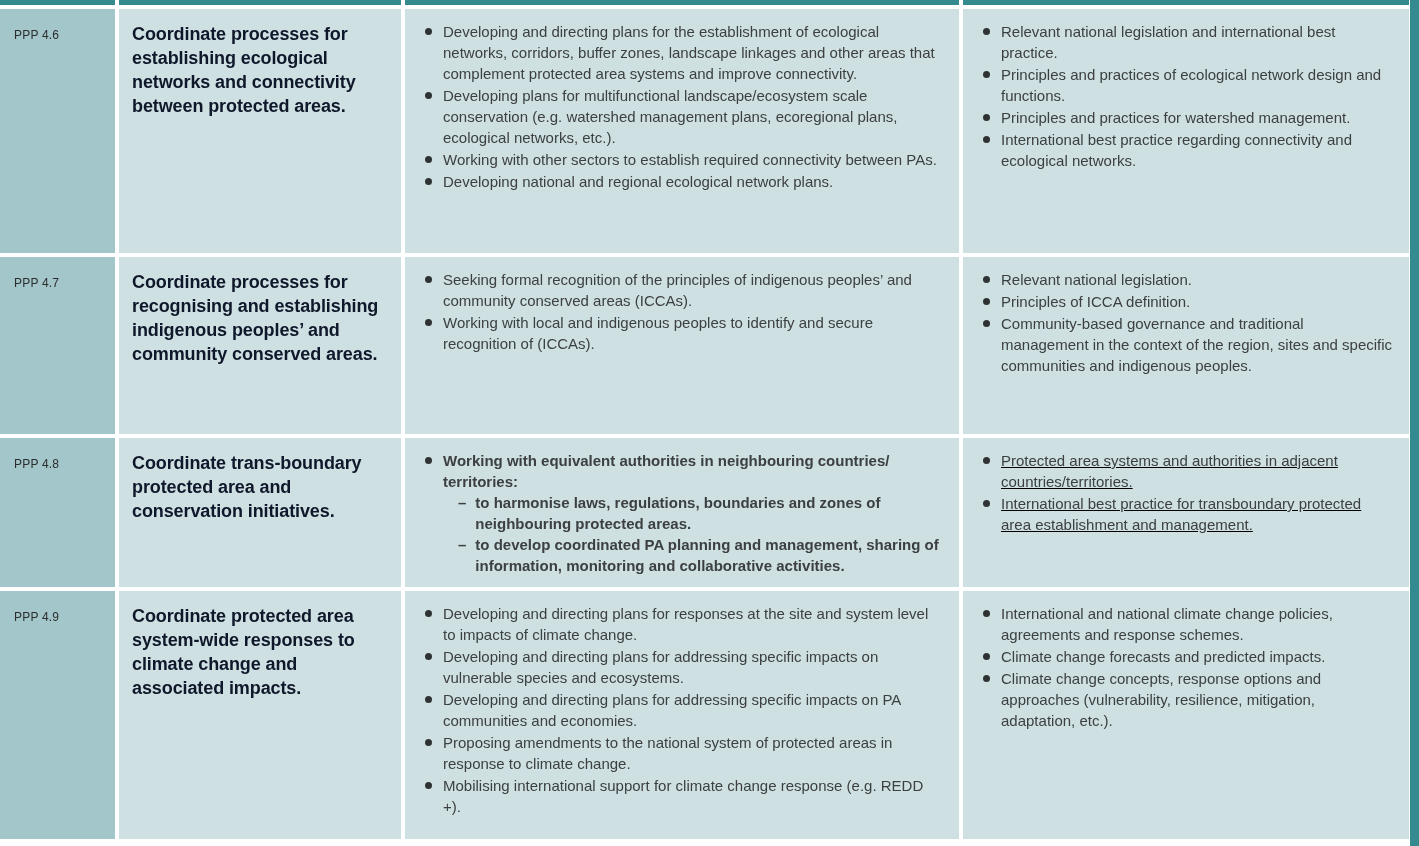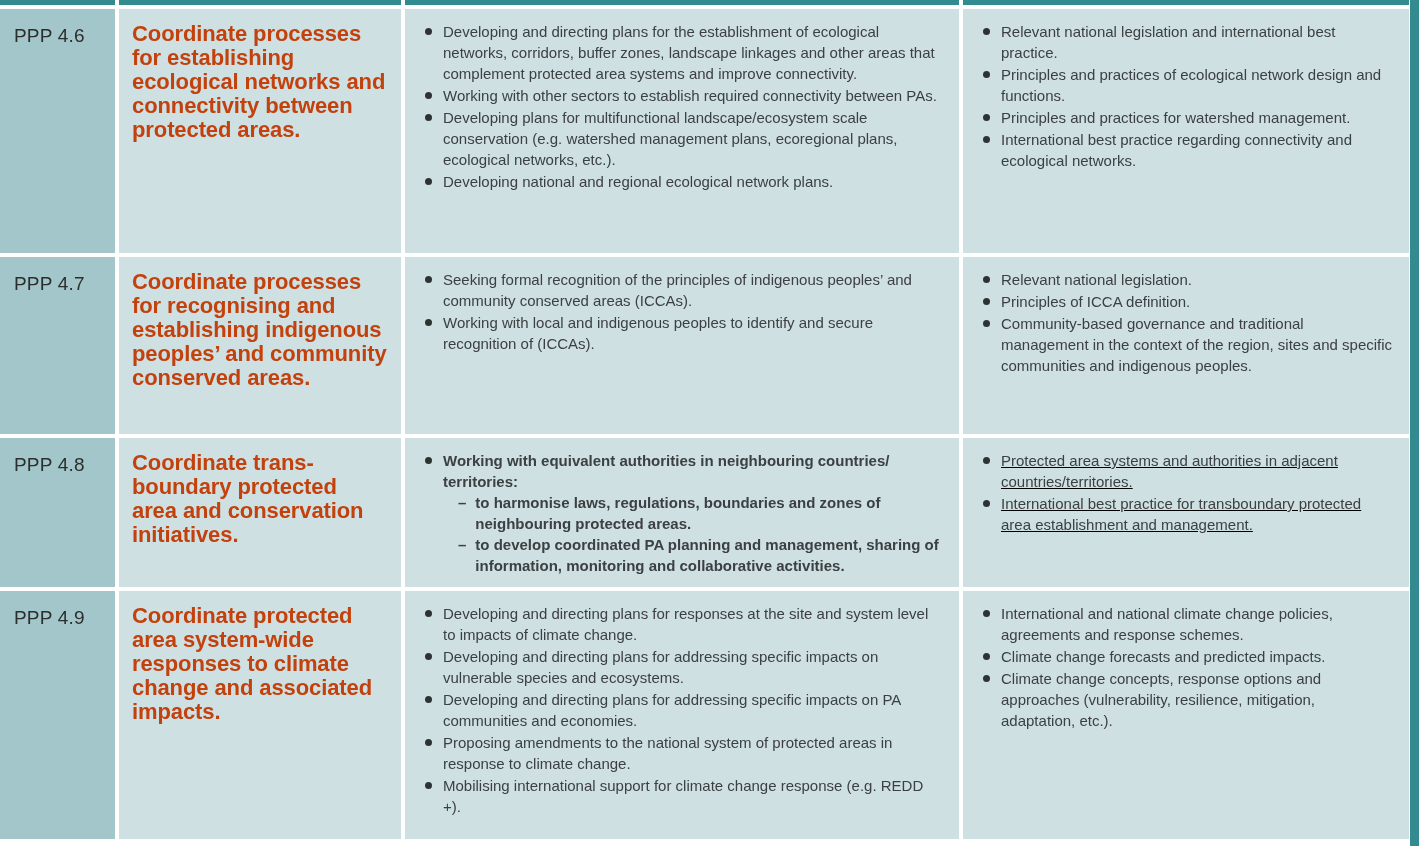--- a/index.html
+++ b/index.html
@@ -39,34 +39,34 @@
   .strip {
     height: 5px;
     background: #338b90;
   }
   .code-cell {
     background: #a2c6ca;
     padding: 16px 10px 10px 14px;
     box-sizing: border-box;
   }
   .code {
-    font-size: 19px;
+    font-size: 12px;
     color: #2c2e2e;
     letter-spacing: 0.2px;
   }
   .comp-cell {
     padding: 13px 14px 12px 13px;
     box-sizing: border-box;
   }
   .comp {
     margin: 0;
     font-weight: bold;
-    font-size: 22px;
+    font-size: 18px;
     line-height: 24px;
-    color: #c2410c;
+    color: #0f172a;
     letter-spacing: -0.1px;
   }
   .skills-cell, .knowledge-cell {
     padding: 12px 16px 10px 20px;
     box-sizing: border-box;
   }
   ul.bullets {
     margin: 0;
     padding: 0;
     list-style: none;
@@ -122,27 +122,27 @@
     <ul class="bullets">
           <li>
             <span class="dot"></span>
             <div>
               <div>Developing and directing plans for the establishment of ecological networks, corridors, buffer zones, landscape linkages and other areas that complement protected area systems and improve connectivity.</div>
             </div>
           </li>
           <li>
             <span class="dot"></span>
             <div>
+              <div>Developing plans for multifunctional landscape/ecosystem scale conservation (e.g. watershed management plans, ecoregional plans, ecological networks, etc.).</div>
+            </div>
+          </li>
+          <li>
+            <span class="dot"></span>
+            <div>
               <div>Working with other sectors to establish required connectivity between PAs.</div>
-            </div>
-          </li>
-          <li>
-            <span class="dot"></span>
-            <div>
-              <div>Developing plans for multifunctional landscape/ecosystem scale conservation (e.g. watershed management plans, ecoregional plans, ecological networks, etc.).</div>
             </div>
           </li>
           <li>
             <span class="dot"></span>
             <div>
               <div>Developing national and regional ecological network plans.</div>
             </div>
           </li>
         </ul>
   </div>

